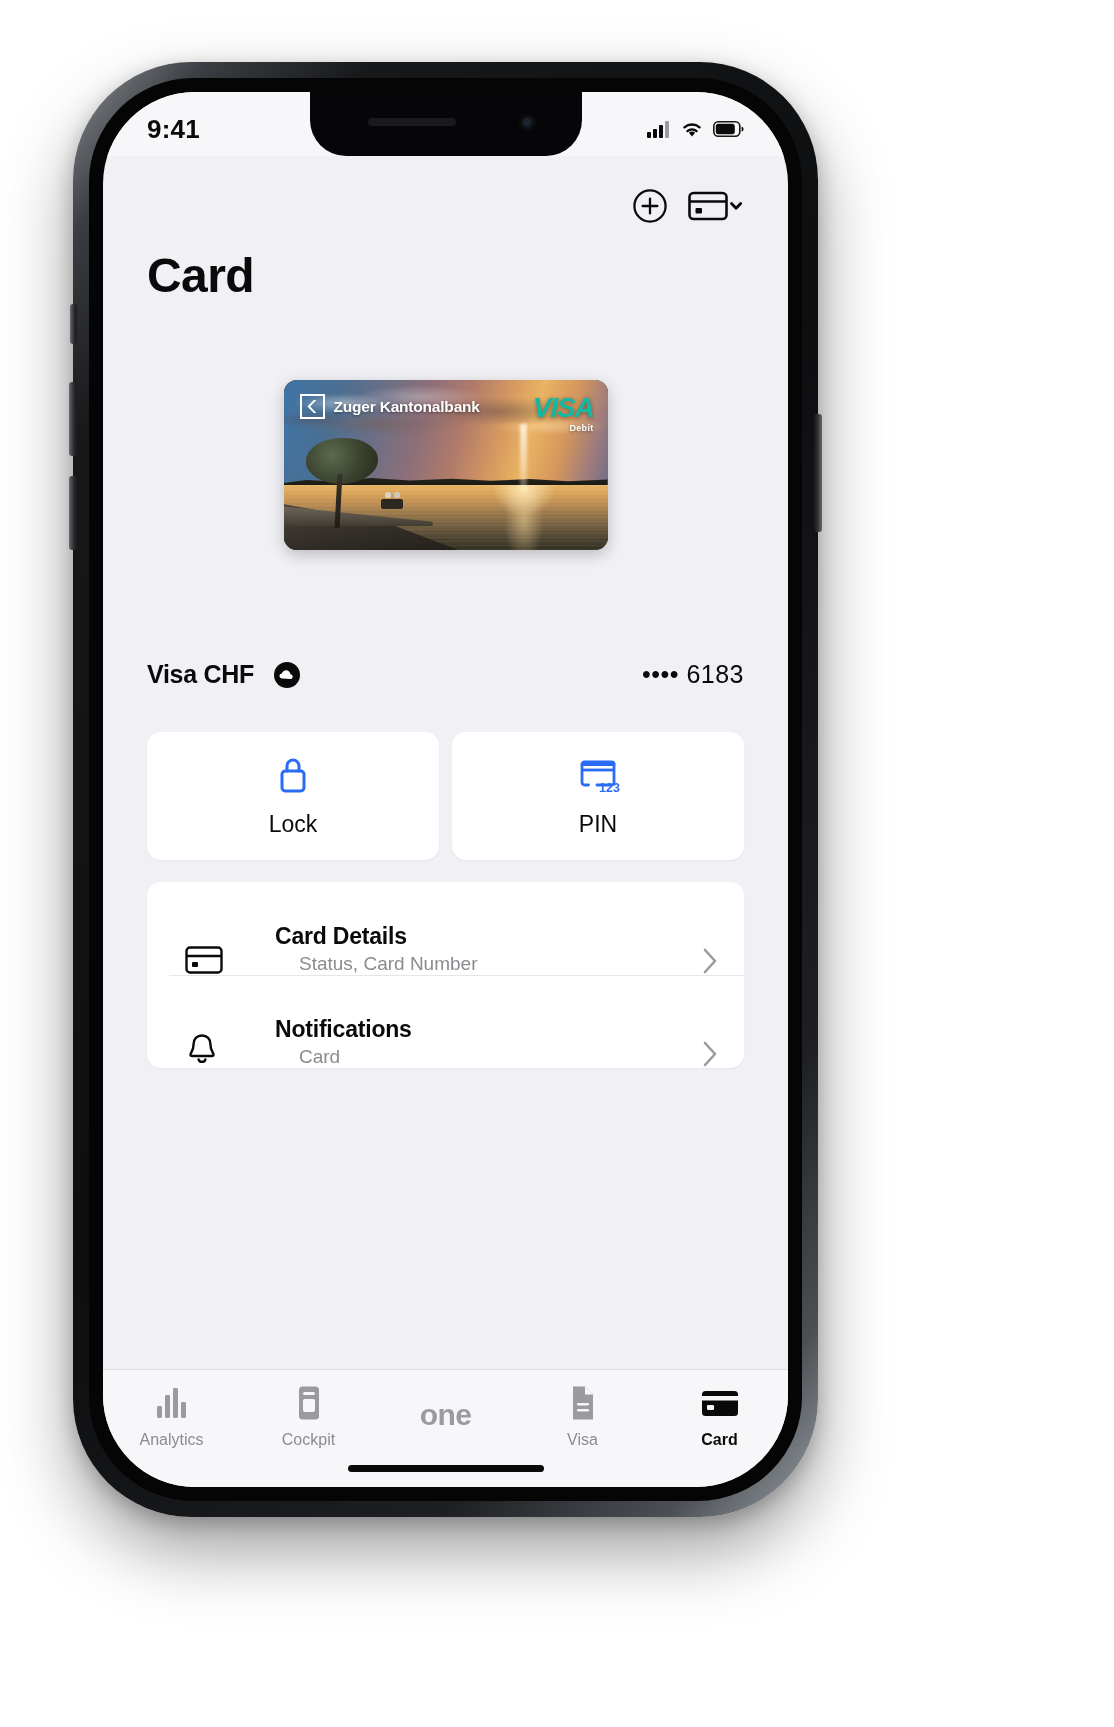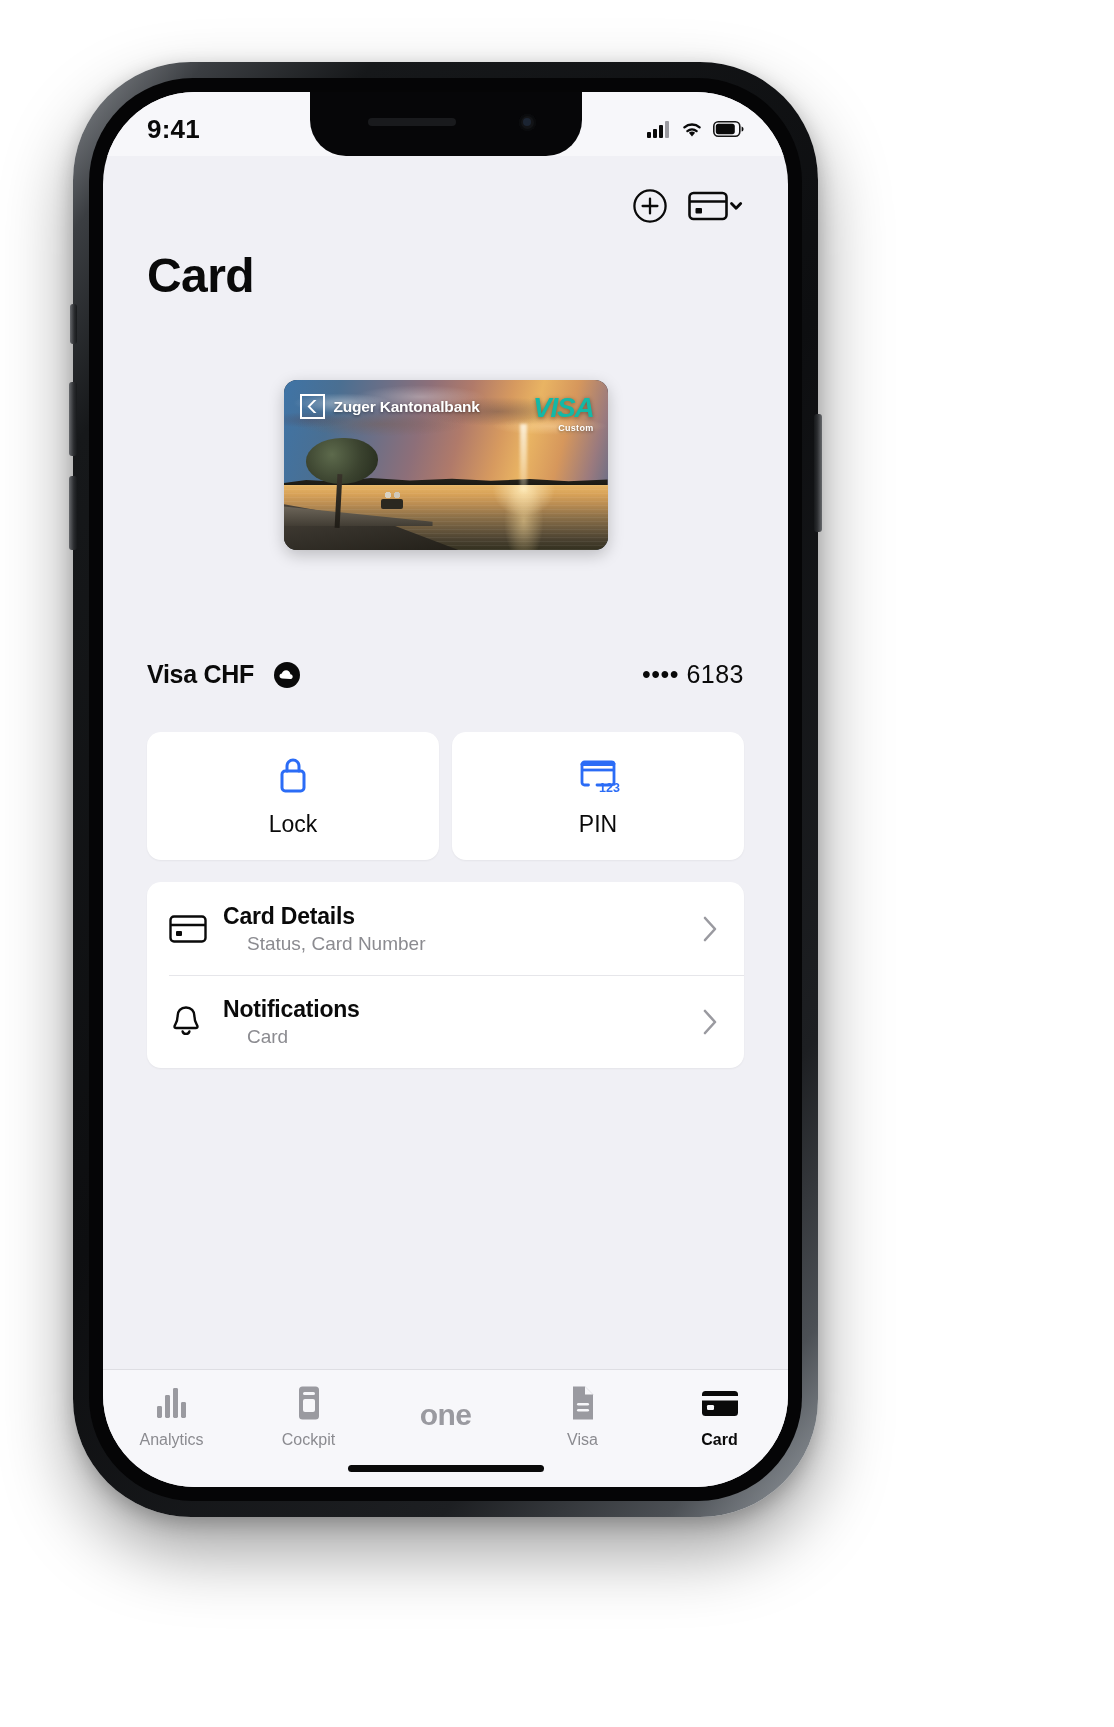--- a/index.html
+++ b/index.html
@@ -233,23 +233,23 @@
   
   #settings-list{
     position:absolute; top:790px; left:0; width:100%;
     padding:0 44px;
   }
   #settings-card{
     background:#ffffff; border-radius:14px; overflow:hidden;
     box-shadow:0 1px 2px rgba(0,0,0,0.05);
   }
   .list-row{
-    display:flex; align-items:center;
-    height:93px; padding:0 26px 0 22px;
-    cursor:pointer; position:relative;
+    display:flex; align-items:flex-end;
+    height:93px; padding:0 26px 0 38px;
+    cursor:pointer; position:relative;gap:36px;
   }
   .list-row + .list-row::before{
     content:""; position:absolute; left:22px; right:0; top:0;
     height:1px; background:#e6e6ea;
   }
   .row-icon{ width:54px; display:flex; align-items:center; }
   .row-text{ flex:1; display:flex; flex-direction:column; gap:3px; }
   .row-title{ font-size:23px; font-weight:600; color:#0a0a0a; letter-spacing:-.2px;}
   .row-sub{ font-size:19px; color:#8b8b90; font-weight:400;margin-left:24px; }
   .row-chevron{ display:flex; align-items:center; }
@@ -358,21 +358,21 @@
           <div id="card-bank-mark">
             <svg width="13" height="15" viewBox="0 0 13 15">
               <path d="M10.5 1 L4.2 7.5 L10.5 14 L7.8 14 L1.5 7.5 L7.8 1 Z" fill="#ffffff"></path>
             </svg>
           </div>
           <div id="card-bank-name">Zuger Kantonalbank</div>
         </div>
 
         <div id="card-visa-logo">
           <div id="card-visa-word">VISA</div>
-          <div id="card-visa-sub">Custom</div>
+          <div id="card-visa-sub">Debit</div>
         </div>
       </div>
     </div>
 
     <div id="card-meta">
       <div id="card-meta-left">
         <div id="card-name">Visa CHF</div>
         <svg width="26" height="26" viewBox="0 0 26 26">
           <circle cx="13" cy="13" r="13" fill="#0a0a0a"></circle>
           <path d="M8.2 16.6c-1.5 0-2.7-1.1-2.7-2.5 0-1.3 1-2.4 2.4-2.5.4-1.9 2.1-3.3 4.2-3.3 2.3 0 4.2 1.8 4.3 4 1.3.1 2.3 1.2 2.3 2.4 0 1.3-1.2 2.4-2.6 2.4z" fill="#ffffff"></path>

